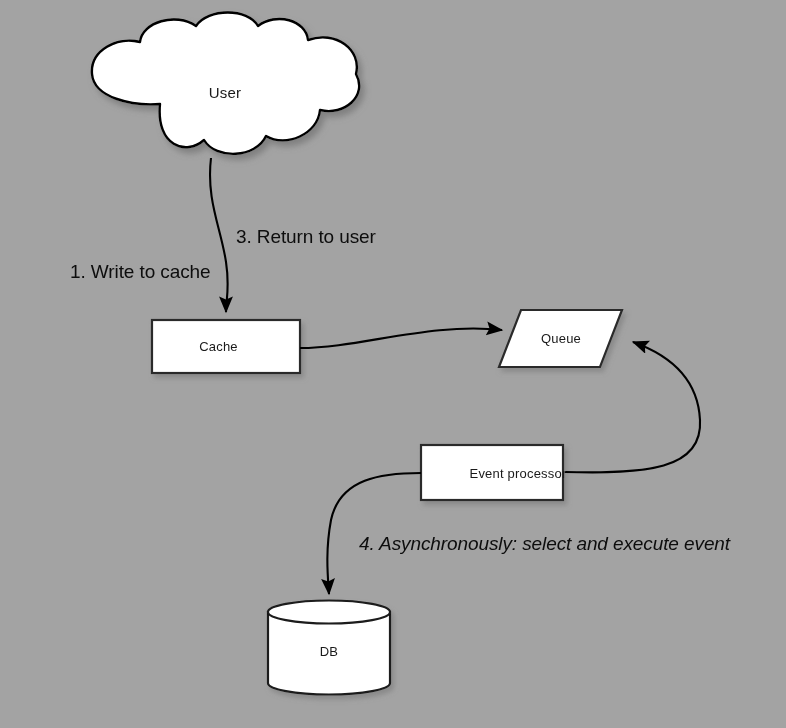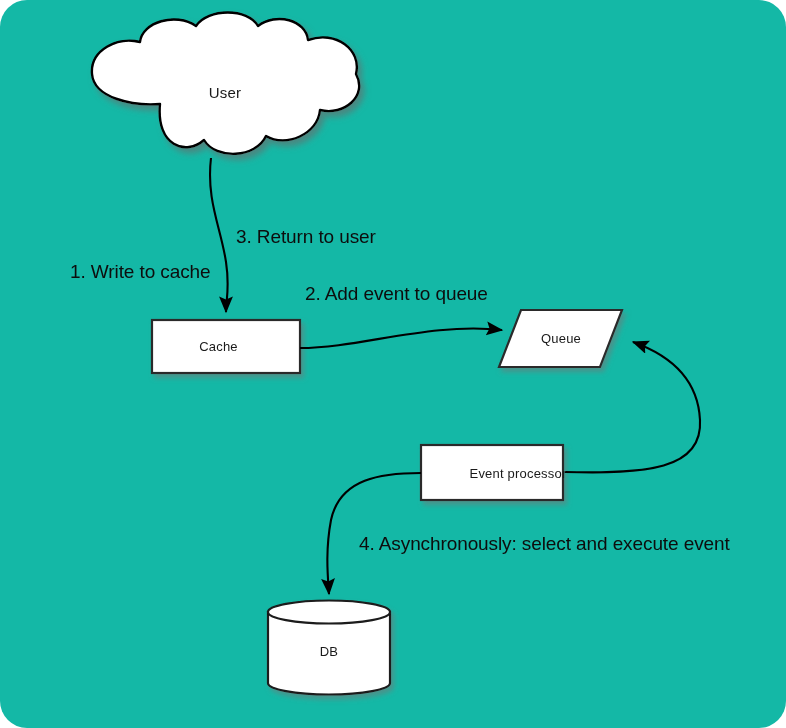--- a/index.html
+++ b/index.html
@@ -10,22 +10,21 @@
   body {
     font-family: "Liberation Sans", sans-serif;
     width: 786px;
     height: 728px;
     overflow: hidden;
   }
   #canvas {
     position: relative;
     width: 786px;
     height: 728px;
-    background: #14b8a6;
-    border-radius: 27px;
+    background: #a3a3a3;
   }
   svg.layer {
     position: absolute;
     left: 0;
     top: 0;
     width: 786px;
     height: 728px;
   }
   .shape-label {
     position: absolute;
@@ -44,21 +43,21 @@
   }
   #label-user { left: 0; top: 84px; width: 450px; font-size: 15px; }
   #label-cache { left: 152px; top: 339px; width: 133px; }
   #label-queue { left: 506px; top: 331px; width: 110px; }
   #label-eventprocessor { left: 421px; top: 466px; width: 142px; padding-left: 26px; }
   #label-db { left: 268px; top: 644px; width: 122px; }
 
   #step1 { left: 51px; top: 261px; margin-left: 19px; }
   #step2 { left: 305px; top: 283px; }
   #step3 { left: 236px; top: 226px; }
-  #step4 { left: 359px; top: 533px; }
+  #step4 { left: 359px; top: 533px; font-style: italic; }
 </style>
 </head>
 <body>
 
 <div id="canvas">
 
   <svg class="layer" viewBox="0 0 786 728">
     <defs>
       <filter id="softshadow" x="-30%" y="-30%" width="180%" height="180%">
         <feDropShadow dx="4" dy="5" stdDeviation="3.2" flood-color="#6b6b6b" flood-opacity="0.62"></feDropShadow>
@@ -114,17 +113,16 @@
     <path d="M 421 473 C 382 473, 340 478, 331 520 C 325 552, 328 578, 329 594" fill="none" stroke="#000000" stroke-width="2.1" marker-end="url(#arrowhead)"></path>
   </svg>
 
   <div class="shape-label" id="label-user">User</div>
   <div class="shape-label" id="label-cache">Cache</div>
   <div class="shape-label" id="label-queue">Queue</div>
   <div class="shape-label" id="label-eventprocessor">Event processor</div>
   <div class="shape-label" id="label-db">DB</div>
 
   <div class="step-label" id="step1">1. Write to cache</div>
-  <div class="step-label" id="step2">2. Add event to queue</div>
   <div class="step-label" id="step3">3. Return to user</div>
   <div class="step-label" id="step4">4. Asynchronously: select and execute event</div>
 
 </div>
 
 </body></html>

